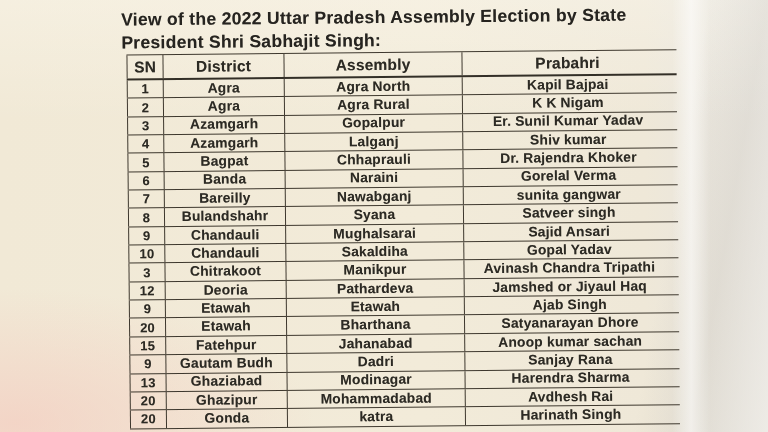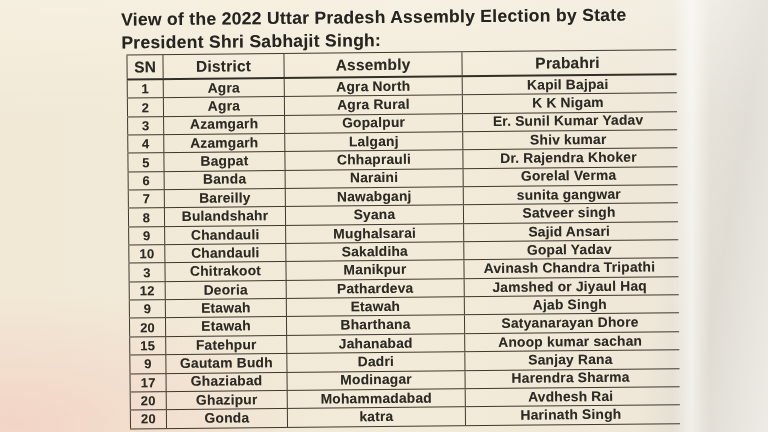--- a/index.html
+++ b/index.html
@@ -180,21 +180,21 @@
             <div class="td c2">Jahanabad</div>
             <div class="td c3">Anoop kumar sachan</div>
           </div>
           <div class="tr">
             <div class="td c0">9</div>
             <div class="td c1">Gautam Budh</div>
             <div class="td c2">Dadri</div>
             <div class="td c3">Sanjay Rana</div>
           </div>
           <div class="tr">
-            <div class="td c0">17</div>
+            <div class="td c0">13</div>
             <div class="td c1">Ghaziabad</div>
             <div class="td c2">Modinagar</div>
             <div class="td c3">Harendra Sharma</div>
           </div>
           <div class="tr">
             <div class="td c0">20</div>
             <div class="td c1">Ghazipur</div>
             <div class="td c2">Mohammadabad</div>
             <div class="td c3">Avdhesh Rai</div>
           </div>

